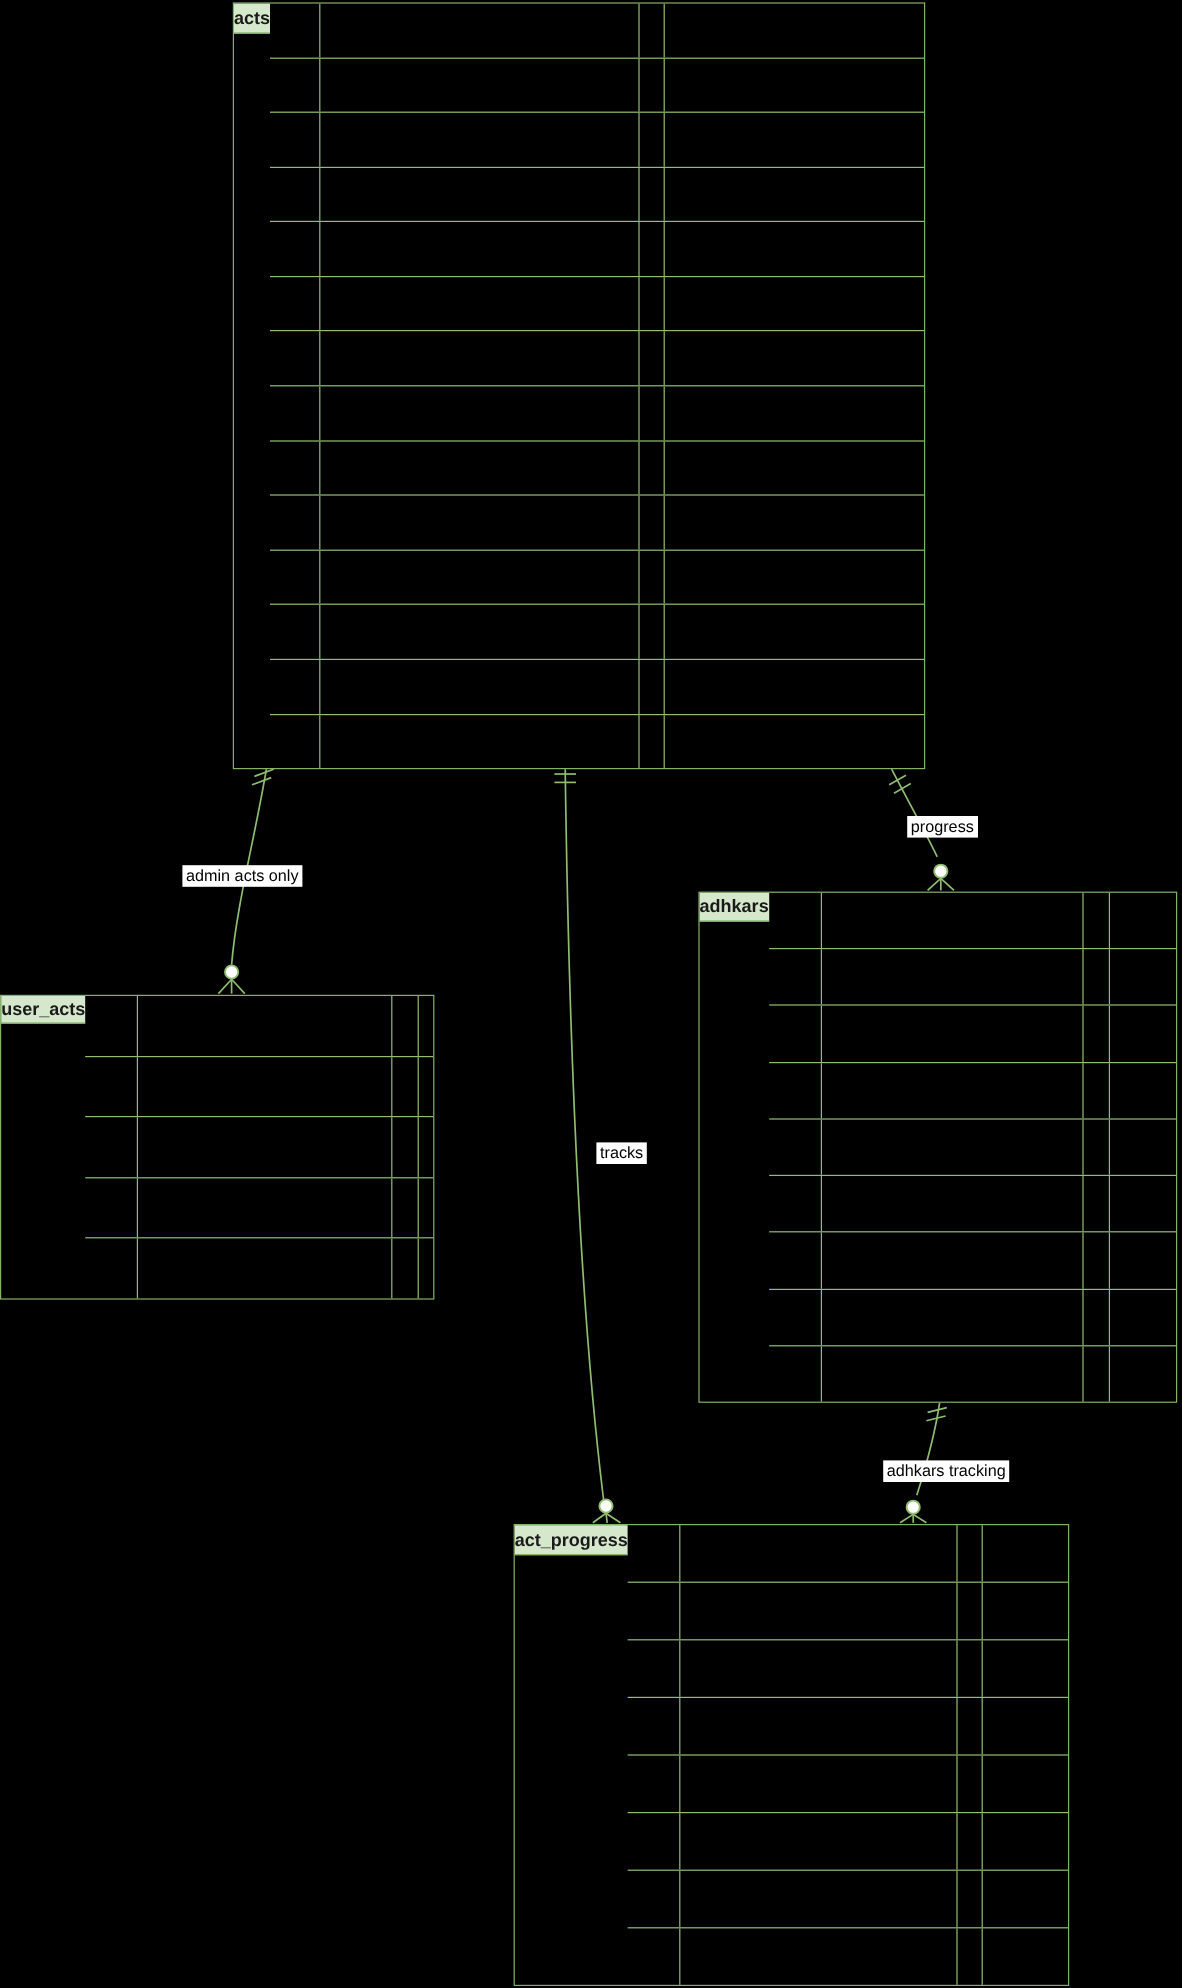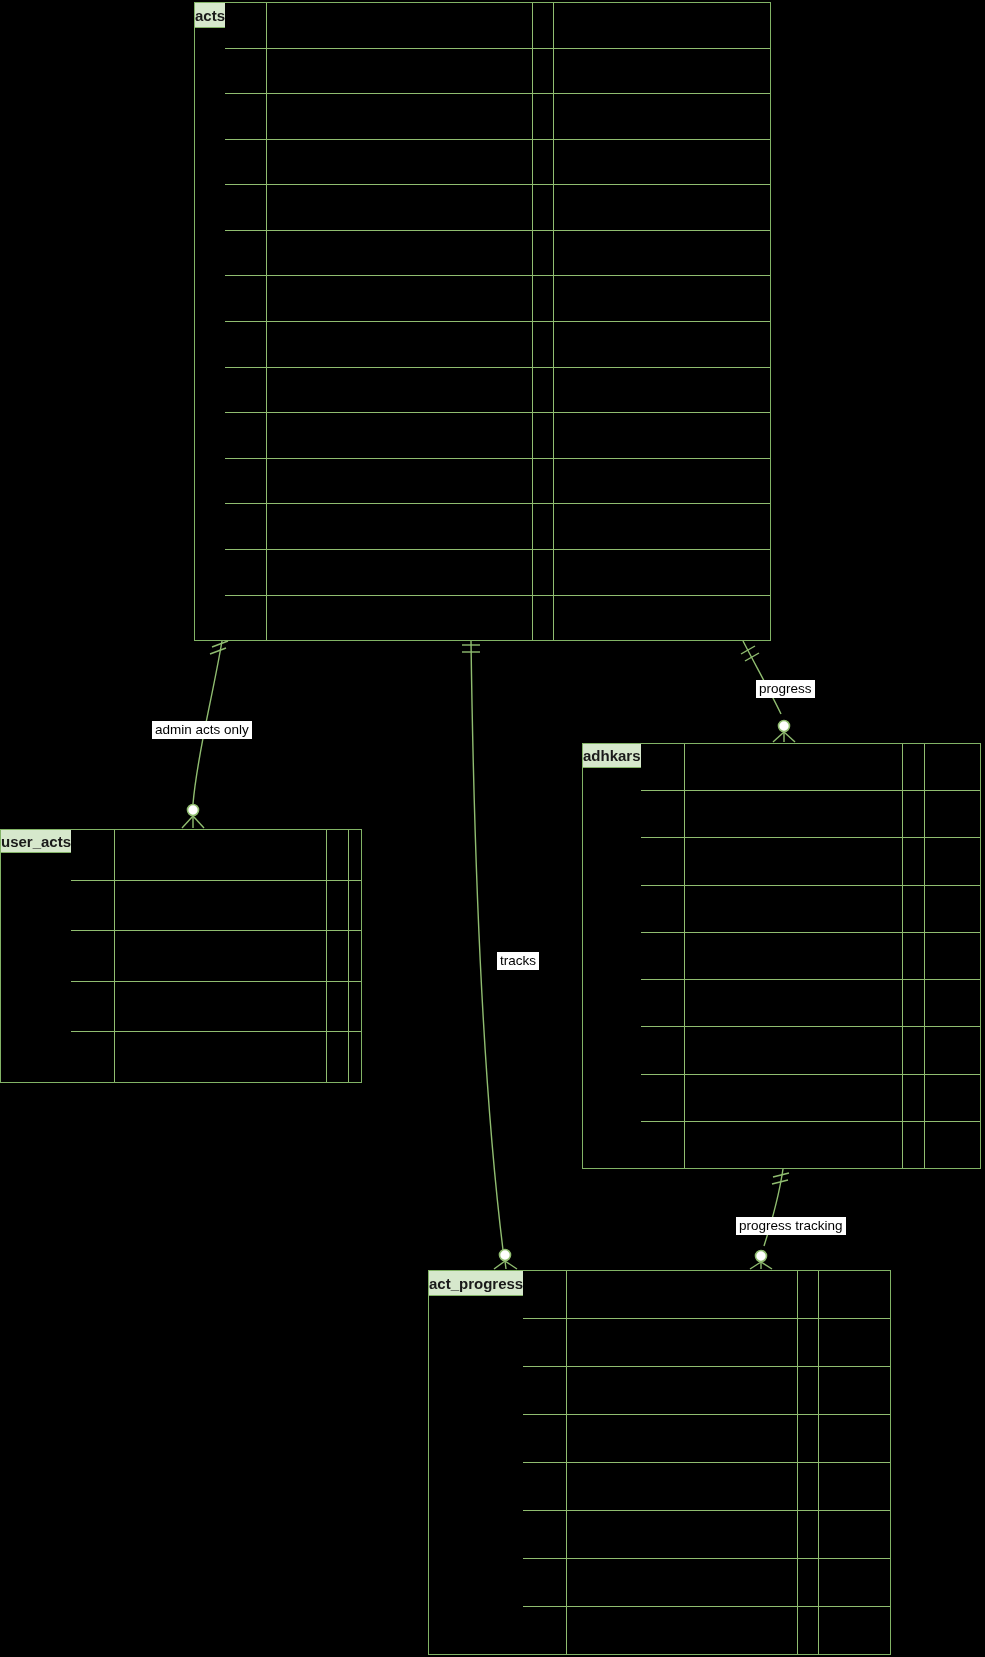--- a/index.html
+++ b/index.html
@@ -342,15 +342,15 @@
       <line x1="761" y1="1262" x2="772" y2="1269"></line>
     </g>
   </svg>
 
   <div class="rel-label" style="left:152px;top:721px;">admin acts only</div>
 
   <div class="rel-label" style="left:756px;top:680px;">progress</div>
 
   <div class="rel-label" style="left:465px;top:952px;margin-left:32px;">tracks</div>
 
-  <div class="rel-label" style="left:736px;top:1217px;">progress tracking</div>
+  <div class="rel-label" style="left:736px;top:1217px;">adhkars tracking</div>
 
 </div>
 
 </body></html>

